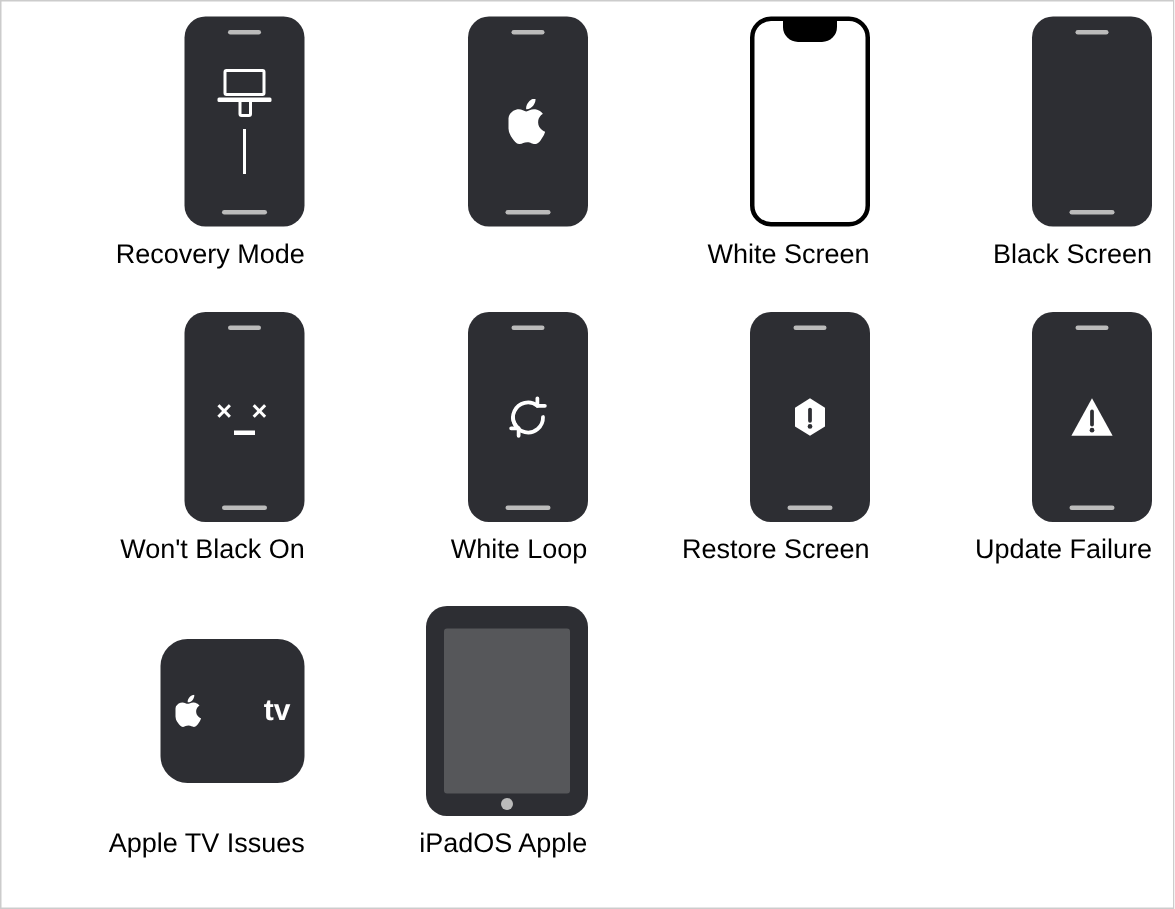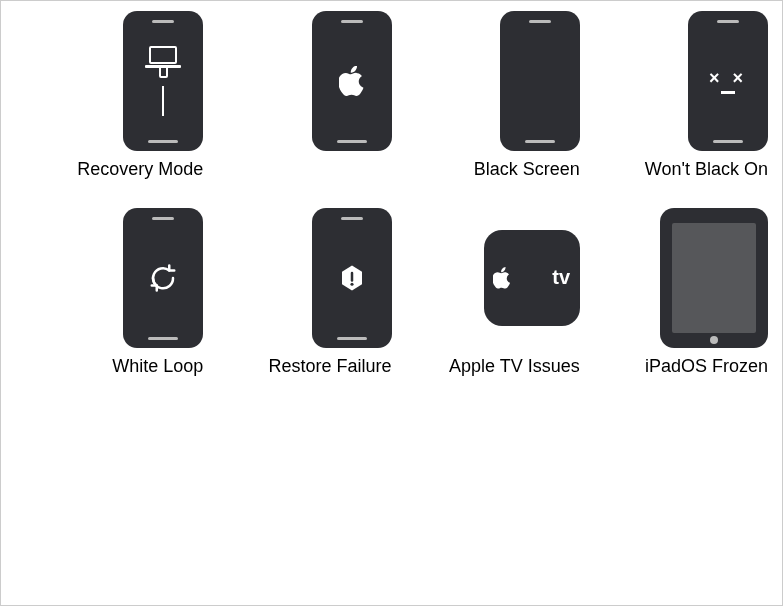--- a/index.html
+++ b/index.html
@@ -198,20 +198,26 @@
       <span class="speaker"></span>
       <div class="icon">
         <svg width="26" height="30" viewBox="0 0 170 200" fill="#fff">
           <path d="M130 104c0-25 20-37 21-38-12-17-30-19-36-20-15-2-30 9-38 9s-20-9-33-9c-17 0-33 10-42 26-18 31-5 77 13 102 9 13 19 27 33 26 13-1 18-8 34-8s20 8 34 8 23-13 31-26c10-14 14-28 14-29-1 0-31-12-31-41zM108 30c7-9 12-21 10-33-10 0-23 7-30 16-7 8-13 20-11 32 12 1 23-6 31-15z"></path>
         </svg>
       </div>
       <span class="home"></span>
     </div>
   </div>
 
+  <div class="cell">
+    <div class="device white">
+      <span class="notch"></span>
+    </div>
+    <div class="label">White Screen</div>
+  </div>
 
   <div class="cell">
     <div class="device">
       <span class="speaker"></span>
       <span class="home"></span>
     </div>
     <div class="label">Black Screen</div>
   </div>
 
   <div class="cell">
@@ -248,37 +254,51 @@
       <span class="speaker"></span>
       <div class="icon">
         <svg width="30" height="30" viewBox="0 0 48 48">
           <polygon points="24,4 40,14 40,34 24,44 8,34 8,14" fill="#fff"></polygon>
           <line x1="24" y1="16" x2="24" y2="28" stroke="#2d2e33" stroke-width="4" stroke-linecap="round"></line>
           <circle cx="24" cy="34" r="2.5" fill="#2d2e33"></circle>
         </svg>
       </div>
       <span class="home"></span>
     </div>
-    <div class="label">Restore Failure</div>
-  </div>
-
+    <div class="label">Restore Screen</div>
+  </div>
+
+  <div class="cell">
+    <div class="device">
+      <span class="speaker"></span>
+      <div class="icon">
+        <svg width="30" height="28" viewBox="0 0 48 44">
+          <path d="M24 2 L46 42 L2 42 Z" fill="#fff"></path>
+          <line x1="24" y1="16" x2="24" y2="30" stroke="#2d2e33" stroke-width="4" stroke-linecap="round"></line>
+          <circle cx="24" cy="36" r="2.5" fill="#2d2e33"></circle>
+        </svg>
+      </div>
+      <span class="home"></span>
+    </div>
+    <div class="label">Update Failure</div>
+  </div>
 
   <div class="cell">
     <div class="appletv">
       <div class="icon" style="display:flex;align-items:center;">
         <svg width="18" height="22" viewBox="0 0 170 200" fill="#fff" style="margin-right:2px;">
           <path d="M130 104c0-25 20-37 21-38-12-17-30-19-36-20-15-2-30 9-38 9s-20-9-33-9c-17 0-33 10-42 26-18 31-5 77 13 102 9 13 19 27 33 26 13-1 18-8 34-8s20 8 34 8 23-13 31-26c10-14 14-28 14-29-1 0-31-12-31-41zM108 30c7-9 12-21 10-33-10 0-23 7-30 16-7 8-13 20-11 32 12 1 23-6 31-15z"></path>
         </svg>
         <span style="color:#fff;font-weight:600;font-size:20px;margin-left:39px;">tv</span>
       </div>
     </div>
     <div class="label">Apple TV Issues</div>
   </div>
 
   <div class="cell">
     <div class="ipad">
       <div class="screen"></div>
       <div class="homebtn"></div>
     </div>
-    <div class="label">iPadOS Frozen</div>
+    <div class="label">iPadOS Apple</div>
   </div>
 
 </div>
 
 </body></html>

